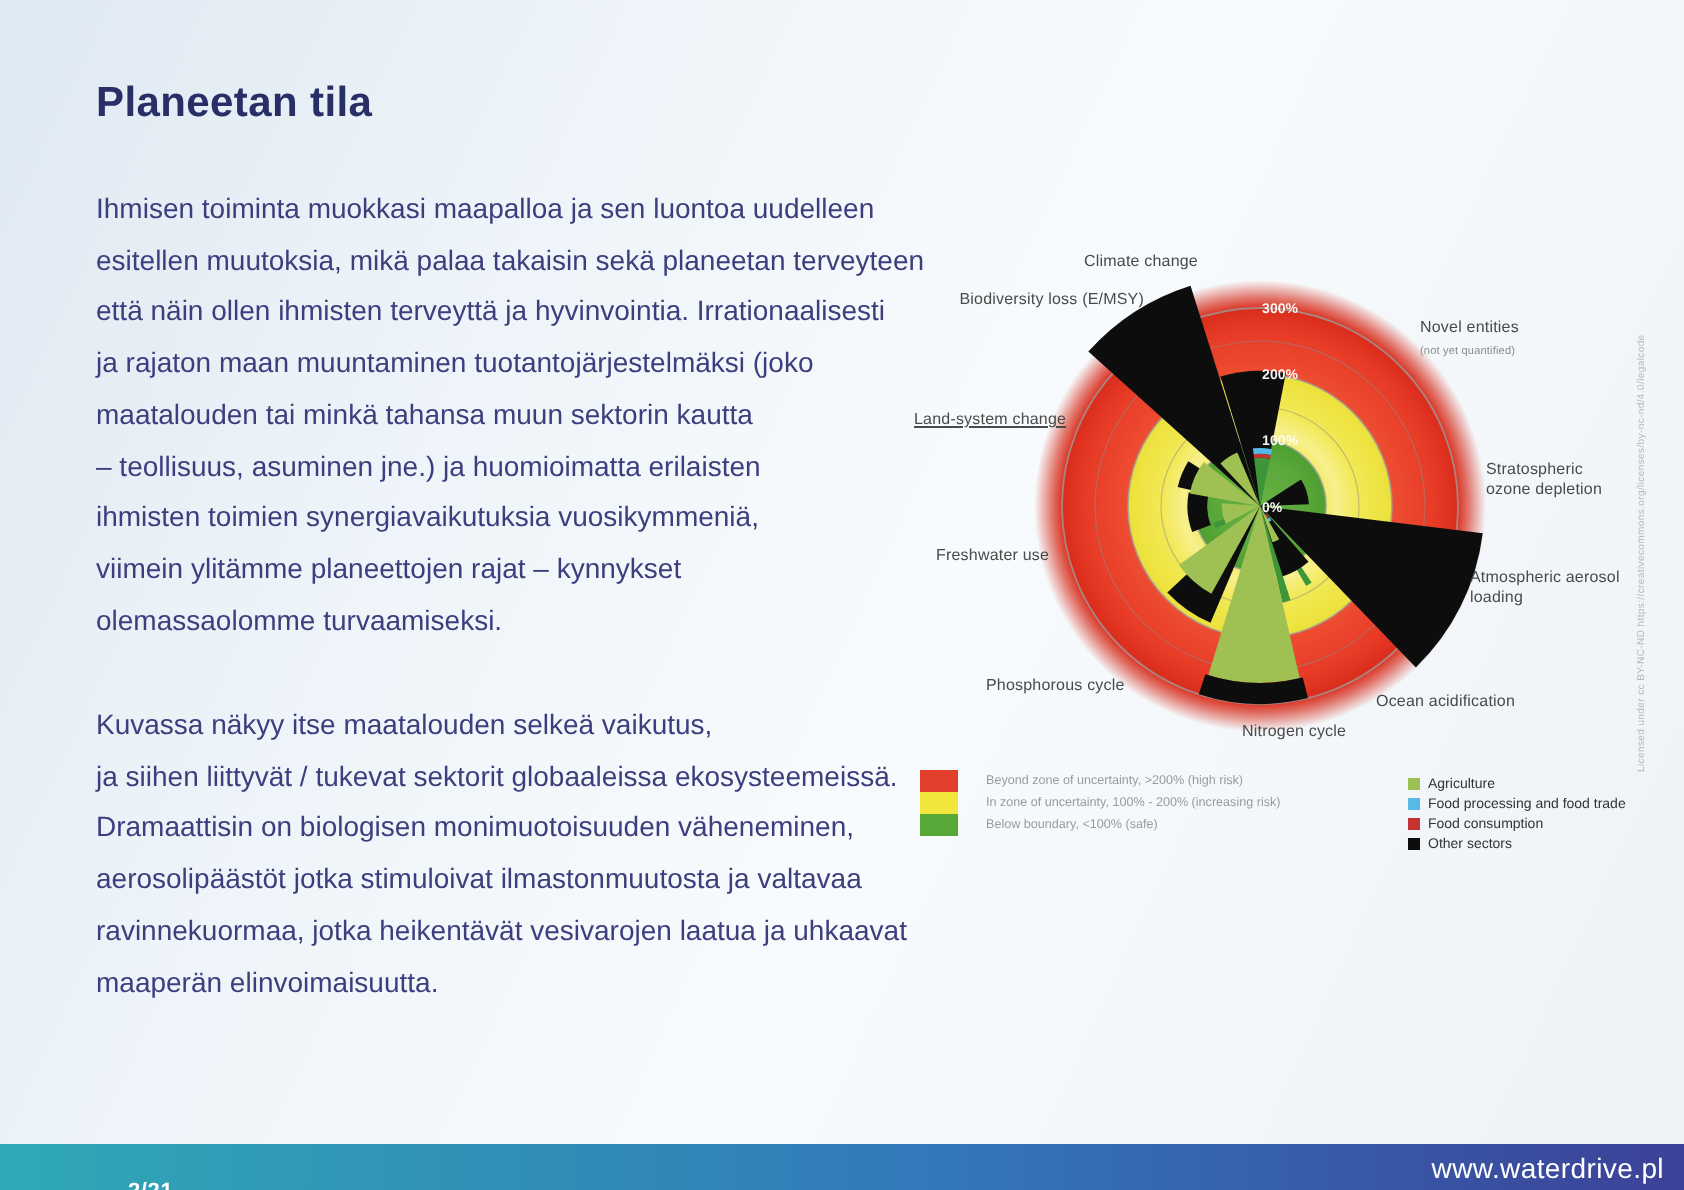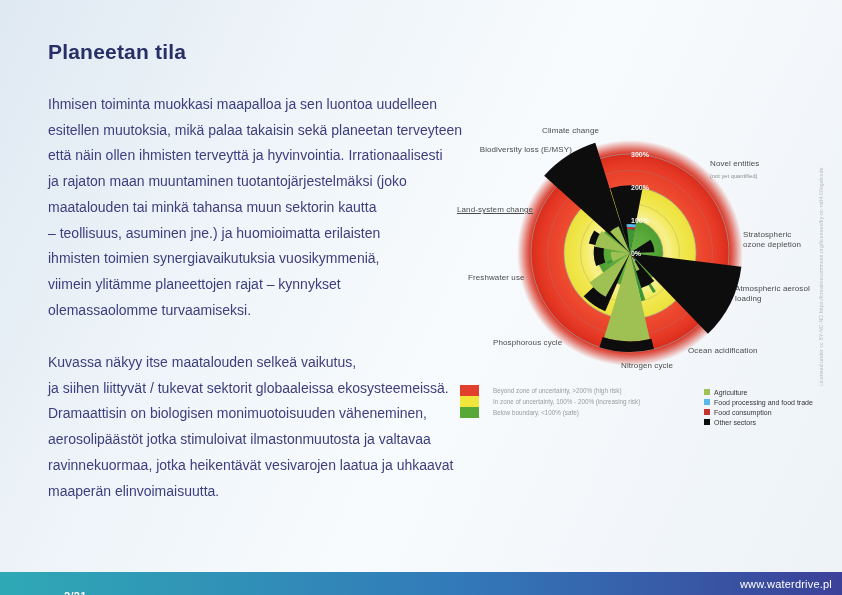--- a/index.html
+++ b/index.html
@@ -56,21 +56,21 @@
     font-size:5px;color:#b4b8bd;letter-spacing:.2px;white-space:nowrap;
   }
   
   .footer{
     position:absolute;left:0;bottom:0;width:842px;height:23px;
     background:linear-gradient(90deg,#2fa9b5 0%,#3279b9 55%,#3c4198 100%);
     display:flex;align-items:center;justify-content:space-between;
     color:#ffffff;
   }
   .page-num{margin-left:64px;font-size:11px;font-weight:700;letter-spacing:.3px;margin-top:25px;}
-  .website{margin-right:10px;font-size:11px;font-weight:400;letter-spacing:.2px;color:#ffffff;text-decoration:none;cursor:pointer;}
+  .website{margin-right:10px;font-size:14px;font-weight:400;letter-spacing:.2px;color:#ffffff;text-decoration:none;cursor:pointer;}
 </style>
 </head>
 <body>
 
 <div class="slide">
 
   <h1 class="title">Planeetan tila</h1>
 
   <p class="para para1">Ihmisen toiminta muokkasi maapalloa ja sen luontoa uudelleen
 esitellen muutoksia, mikä palaa takaisin sekä planeetan terveyteen

